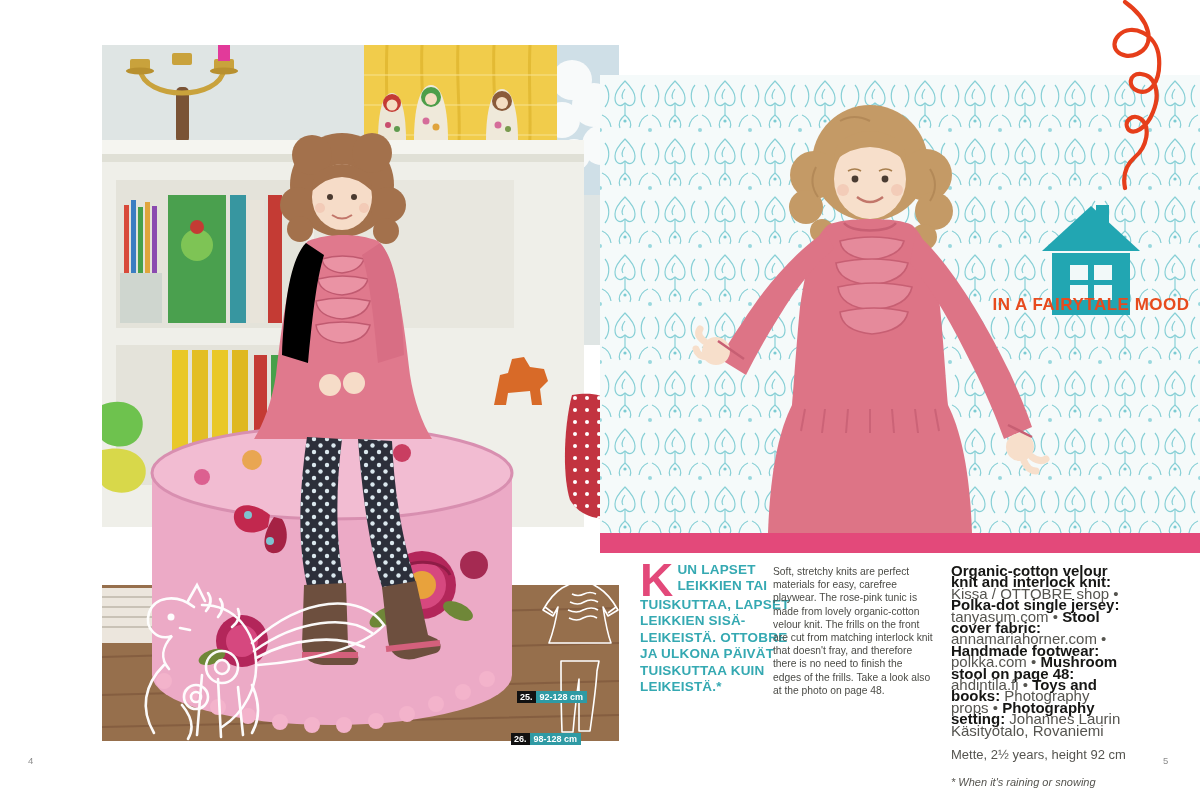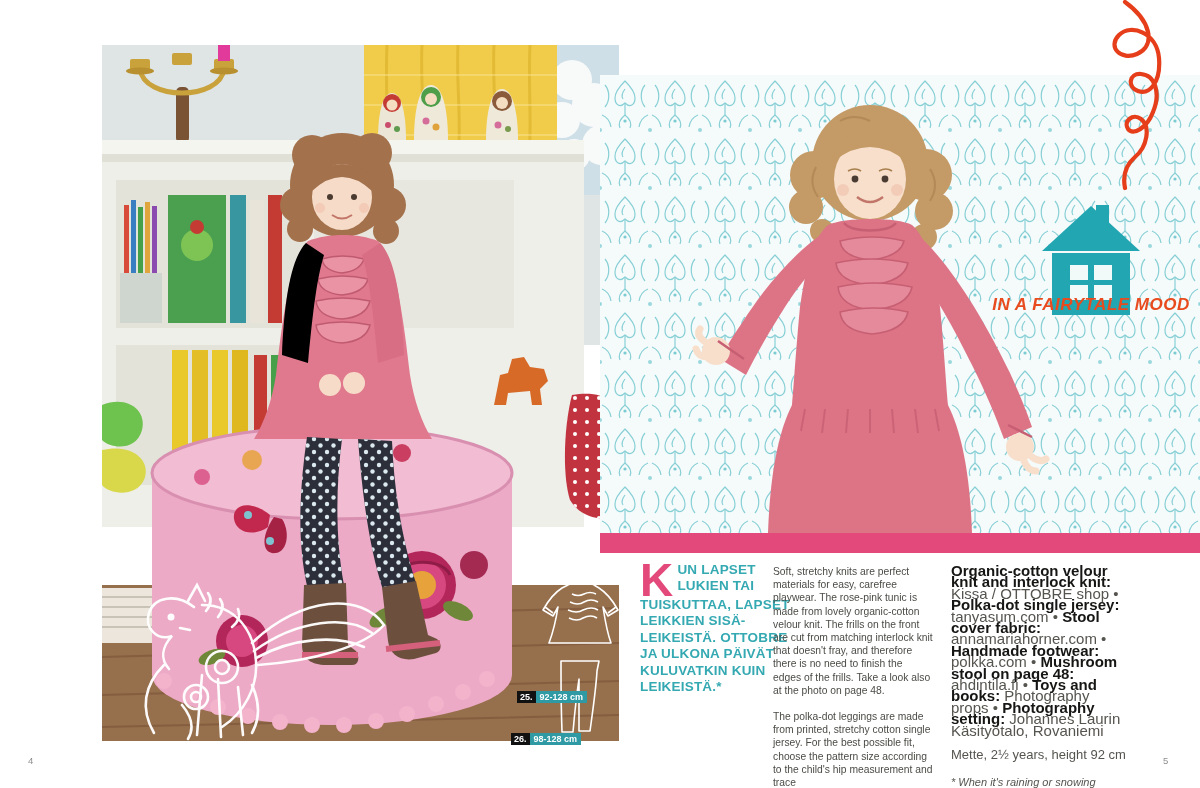--- a/index.html
+++ b/index.html
@@ -13,21 +13,21 @@
   .left-photo svg,.right-photo svg{display:block;}
 
   
   .pink-bar{left:600px;top:533px;width:600px;height:20px;background:#e3497a;}
 
   
   .squiggle{left:1075px;top:0;width:125px;height:195px;pointer-events:none;}
 
   
   .headline{left:985px;top:295px;width:212px;text-align:center;color:#e74b1e;
-            font-weight:bold;font-size:17px;letter-spacing:.5px;font-style:italic;}
+            font-weight:bold;font-size:17px;letter-spacing:.5px;}
 
   
   .pat-label{font-size:9px;font-weight:bold;color:#ffffff;white-space:nowrap;line-height:13px;}
   .pat-label .num{background:#111111;padding:1px 3px;}
   .pat-label .rng{background:#2f9aa4;padding:1px 4px;}
   .label-25{left:459px;top:646px;}
   .label-26{left:453px;top:688px;}
 
   
   .pull-quote{left:640px;top:562px;width:165px;color:#35a9b2;font-weight:bold;
@@ -397,32 +397,31 @@
 
   <svg class="abs squiggle" viewBox="0 0 125 195">
     <path d="M50,2 C75,20 82,45 62,54 C46,61 32,47 44,35 C56,23 82,33 84,58 C86,83 74,95 63,91 C52,87 54,73 66,74 C80,75 86,93 78,112 C72,128 58,136 53,129 C48,121 58,113 66,119 C76,127 72,147 60,157 C52,164 47,173 50,188" stroke="#e63e1a" stroke-width="4.2" fill="none" stroke-linecap="round"></path>
   </svg>
 
   <div class="abs pink-bar"></div>
 
   <div class="abs pull-quote">
     <span class="dropcap">K</span>
     <div>UN LAPSET</div>
-    <div>LUKIEN TAI</div>
+    <div>LEIKKIEN TAI</div>
     <div style="clear:left">TUISKUTTAA, LAPSET</div>
     <div>LEIKKIEN SISÄ-</div>
     <div>LEIKEISTÄ. OTTOBRE</div>
     <div>JA ULKONA PÄIVÄT</div>
-    <div>KULUVATKIN KUIN</div>
+    <div>TUISKUTTAA KUIN</div>
     <div>LEIKEISTÄ.*</div>
   </div>
 
   <div class="abs bodycol col1">
     <p>Soft, stretchy knits are perfect materials for easy, carefree playwear. The rose-pink tunic is made from lovely organic-cotton velour knit. The frills on the front are cut from matching interlock knit that doesn't fray, and therefore there is no need to finish the edges of the frills. Take a look also at the photo on page 48.</p>
-    <p>The polka-dot leggings are made from printed, stretchy cotton single jersey. For the best possible fit, choose the pattern size according to the child's hip measurement and trace</p>
   </div>
 
   <div class="abs bodycol col2">
     <p class="credits"><b>Organic-cotton velour knit and interlock knit:</b><span> Kissa / OTTOBRE shop</span><span> • </span><b>Polka-dot single jersey:</b><span> tanyasum.com</span><span> • </span><b>Stool cover fabric:</b><span> annamariahorner.com</span><span> • </span><b>Handmade footwear:</b><span> polkka.com</span><span> • </span><b>Mushroom stool on page 48:</b><span> ahdintila.fi</span><span> • </span><b>Toys and books:</b><span> Photography props</span><span> • </span><b>Photography setting:</b><span> Johannes Laurin Käsityötalo, Rovaniemi</span></p>
     <p class="model-info">Mette, 2½ years, height 92 cm</p>
     <p class="footnote">* When it's raining or snowing outside, children enjoy playing indoors. Books, toys and games keep them busy all day long.</p>
   </div>
 
   <div class="abs pagenum pagenum-left">4</div>
   <div class="abs pagenum pagenum-right">5</div>

